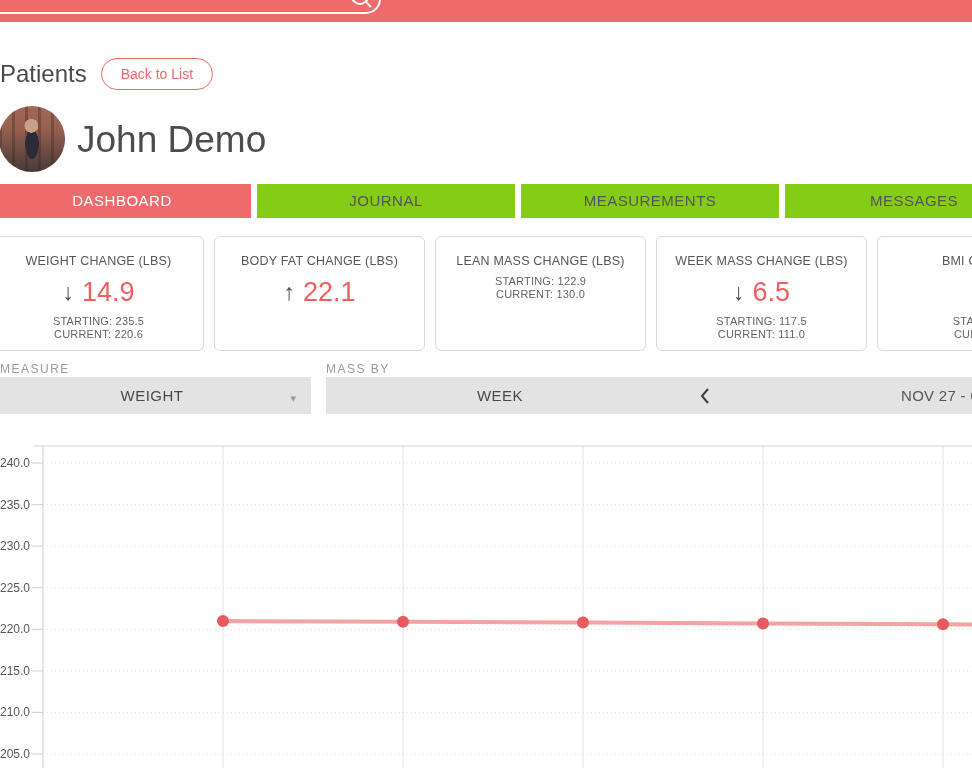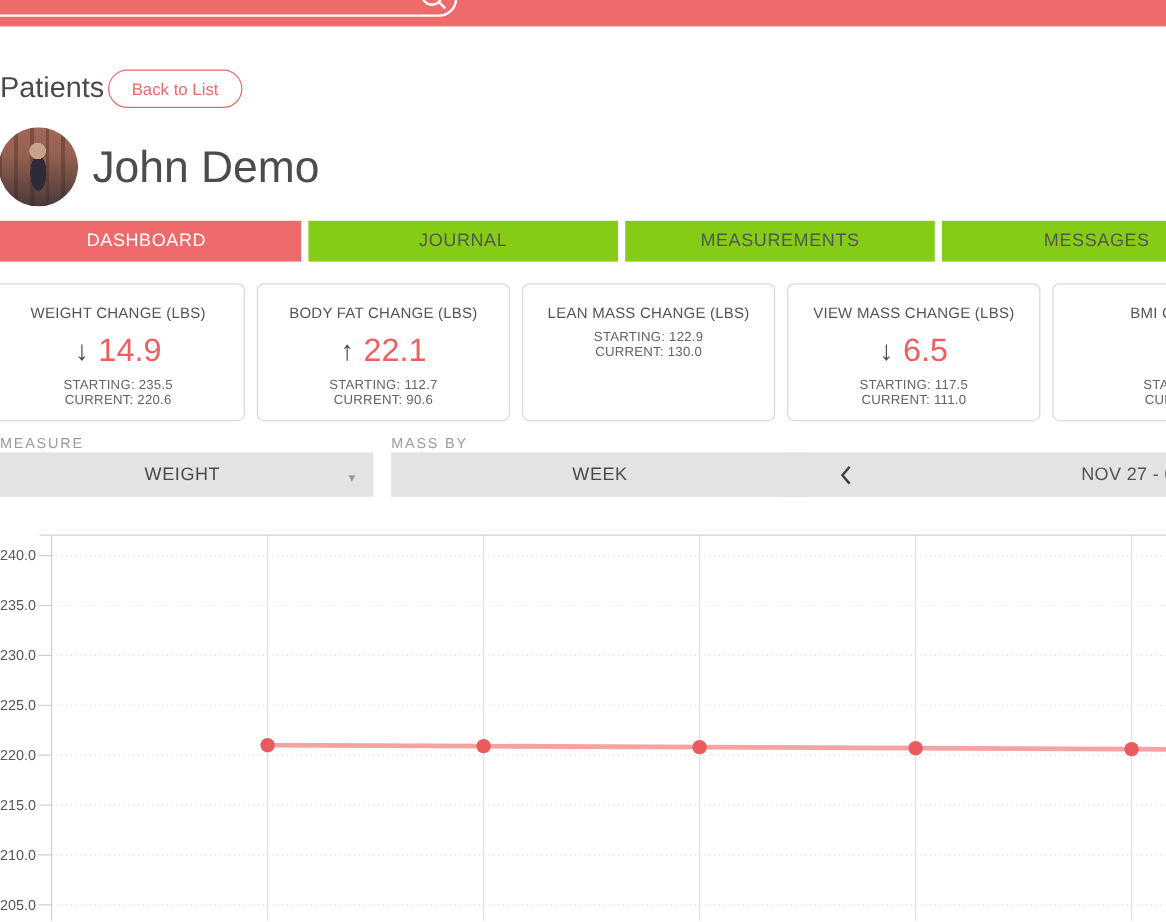--- a/index.html
+++ b/index.html
@@ -7,21 +7,21 @@
   body { font-family:"Liberation Sans", sans-serif; }
   #app { position:relative; width:972px; height:768px; overflow:hidden; background:#fff; }
 
   
   .topbar { position:absolute; left:0; top:0; width:972px; height:22px; background:#ef6a6a; }
   .search-pill { position:absolute; left:-30px; top:-16px; width:411px; height:30px;
                  border:2px solid #ffffff; border-radius:16px; background:transparent; }
   .search-icon { position:absolute; left:350px; top:-14px; }
 
   
-  .heading-row { position:absolute; left:0; top:58px; display:flex; align-items:center; gap:3px; }
+  .heading-row { position:absolute; left:0; top:58px; display:flex; align-items:center; gap:14px; }
   .page-title { font-size:24px; color:#4a4a4a; font-weight:400; }
   .back-btn { border:1px solid #ef6868; color:#ef6868; background:#fff; border-radius:17px;
               font-size:14px; padding:7px 19px; cursor:pointer; font-family:inherit; }
 
   
   .avatar { position:absolute; left:-1px; top:106px; width:66px; height:66px; border-radius:50%;
             overflow:hidden;
             background:
               radial-gradient(circle 7px at 49% 30%, #c9a08a 0 96%, transparent 100%),
               radial-gradient(ellipse 11px 24px at 50% 58%, #2e2b38 0 60%, transparent 62%),
@@ -91,34 +91,30 @@
       <div class="card-title">WEIGHT CHANGE (LBS)</div>
       <div class="card-value"><span class="card-arrow">↓</span><span class="card-number">14.9</span></div>
       <div class="card-stats">
         <div>STARTING: 235.5</div>
         <div>CURRENT: 220.6</div>
       </div>
     </div>
     <div class="card">
       <div class="card-title">BODY FAT CHANGE (LBS)</div>
       <div class="card-value"><span class="card-arrow">↑</span><span class="card-number">22.1</span></div>
-      <div class="card-stats">
-        <div>STARTING: 112.7</div>
-        <div>CURRENT: 90.6</div>
-      </div>
     </div>
     <div class="card">
       <div class="card-title">LEAN MASS CHANGE (LBS)</div>
       <div class="card-stats">
         <div>STARTING: 122.9</div>
         <div>CURRENT: 130.0</div>
       </div>
     </div>
     <div class="card">
-      <div class="card-title">VIEW MASS CHANGE (LBS)</div>
+      <div class="card-title">WEEK MASS CHANGE (LBS)</div>
       <div class="card-value"><span class="card-arrow">↓</span><span class="card-number">6.5</span></div>
       <div class="card-stats">
         <div>STARTING: 117.5</div>
         <div>CURRENT: 111.0</div>
       </div>
     </div>
     <div class="card">
       <div class="card-title">BMI CHANGE</div>
       <div class="card-value"><span class="card-number"></span></div>
       <div class="card-stats">

